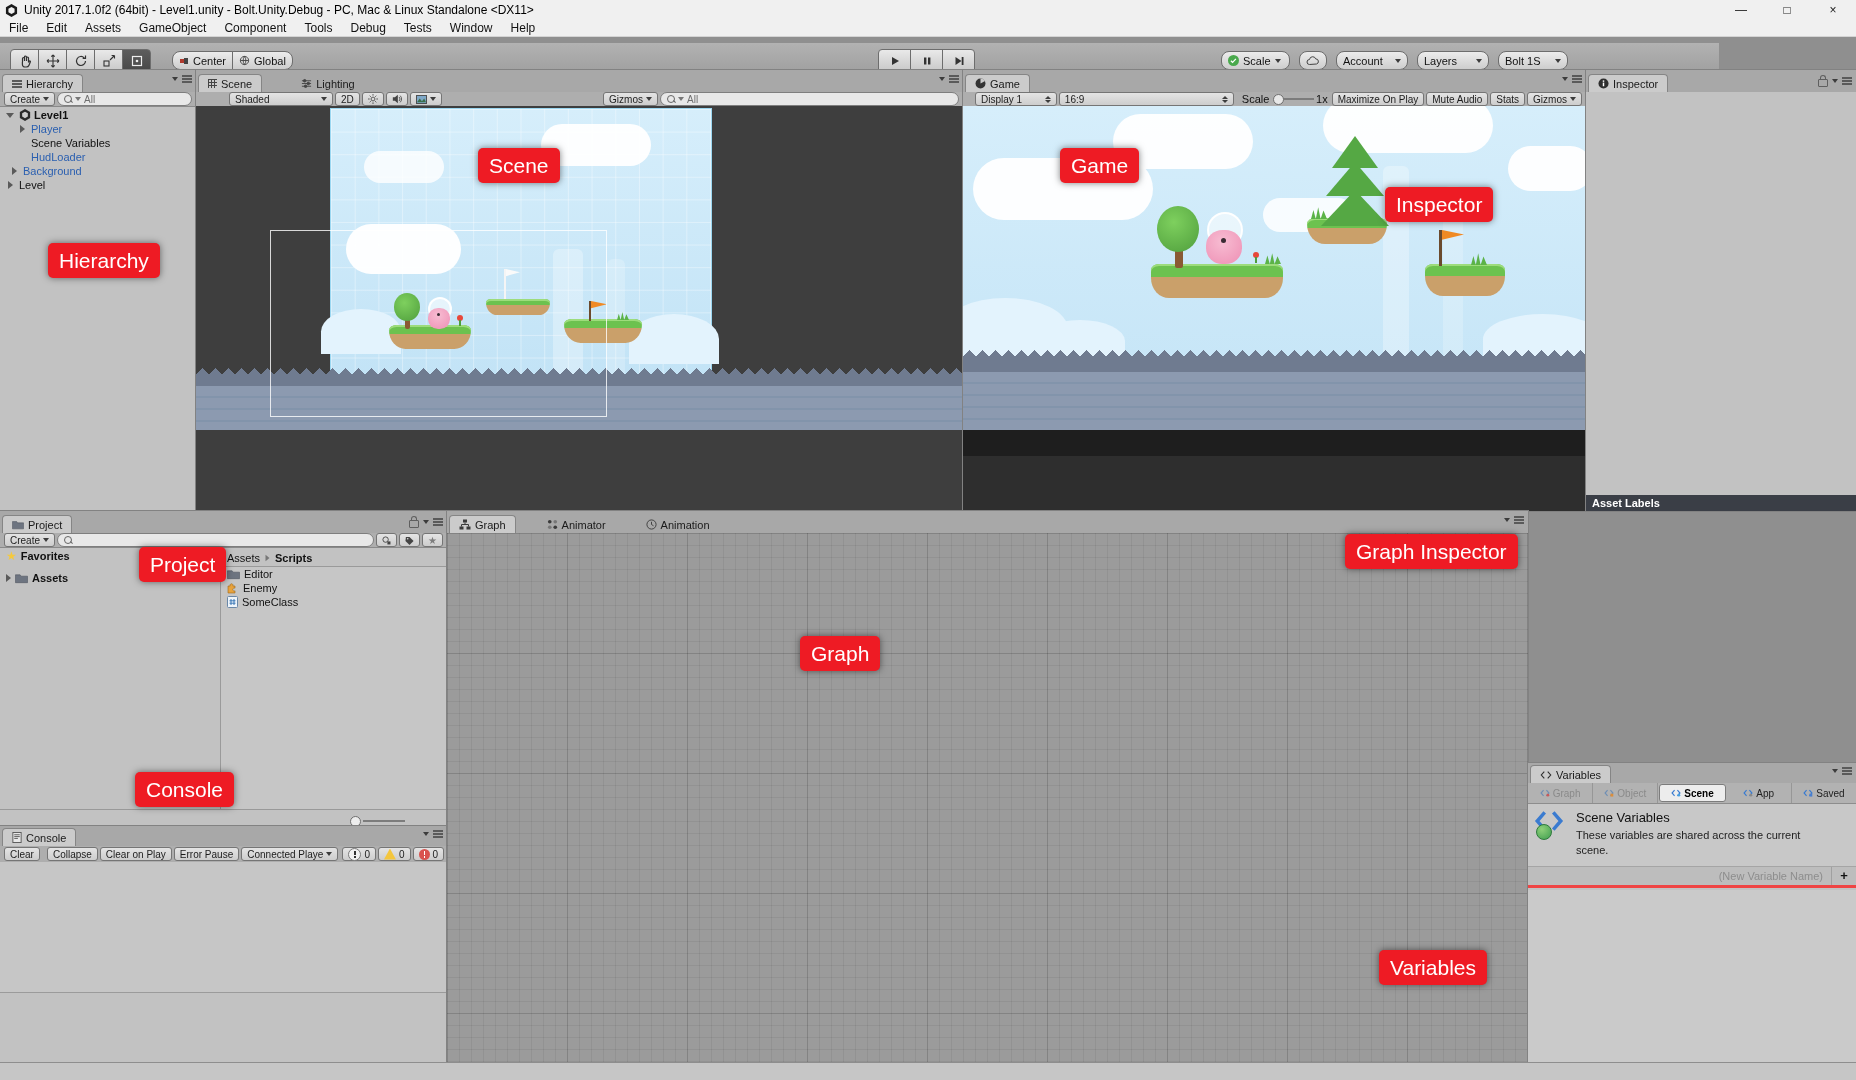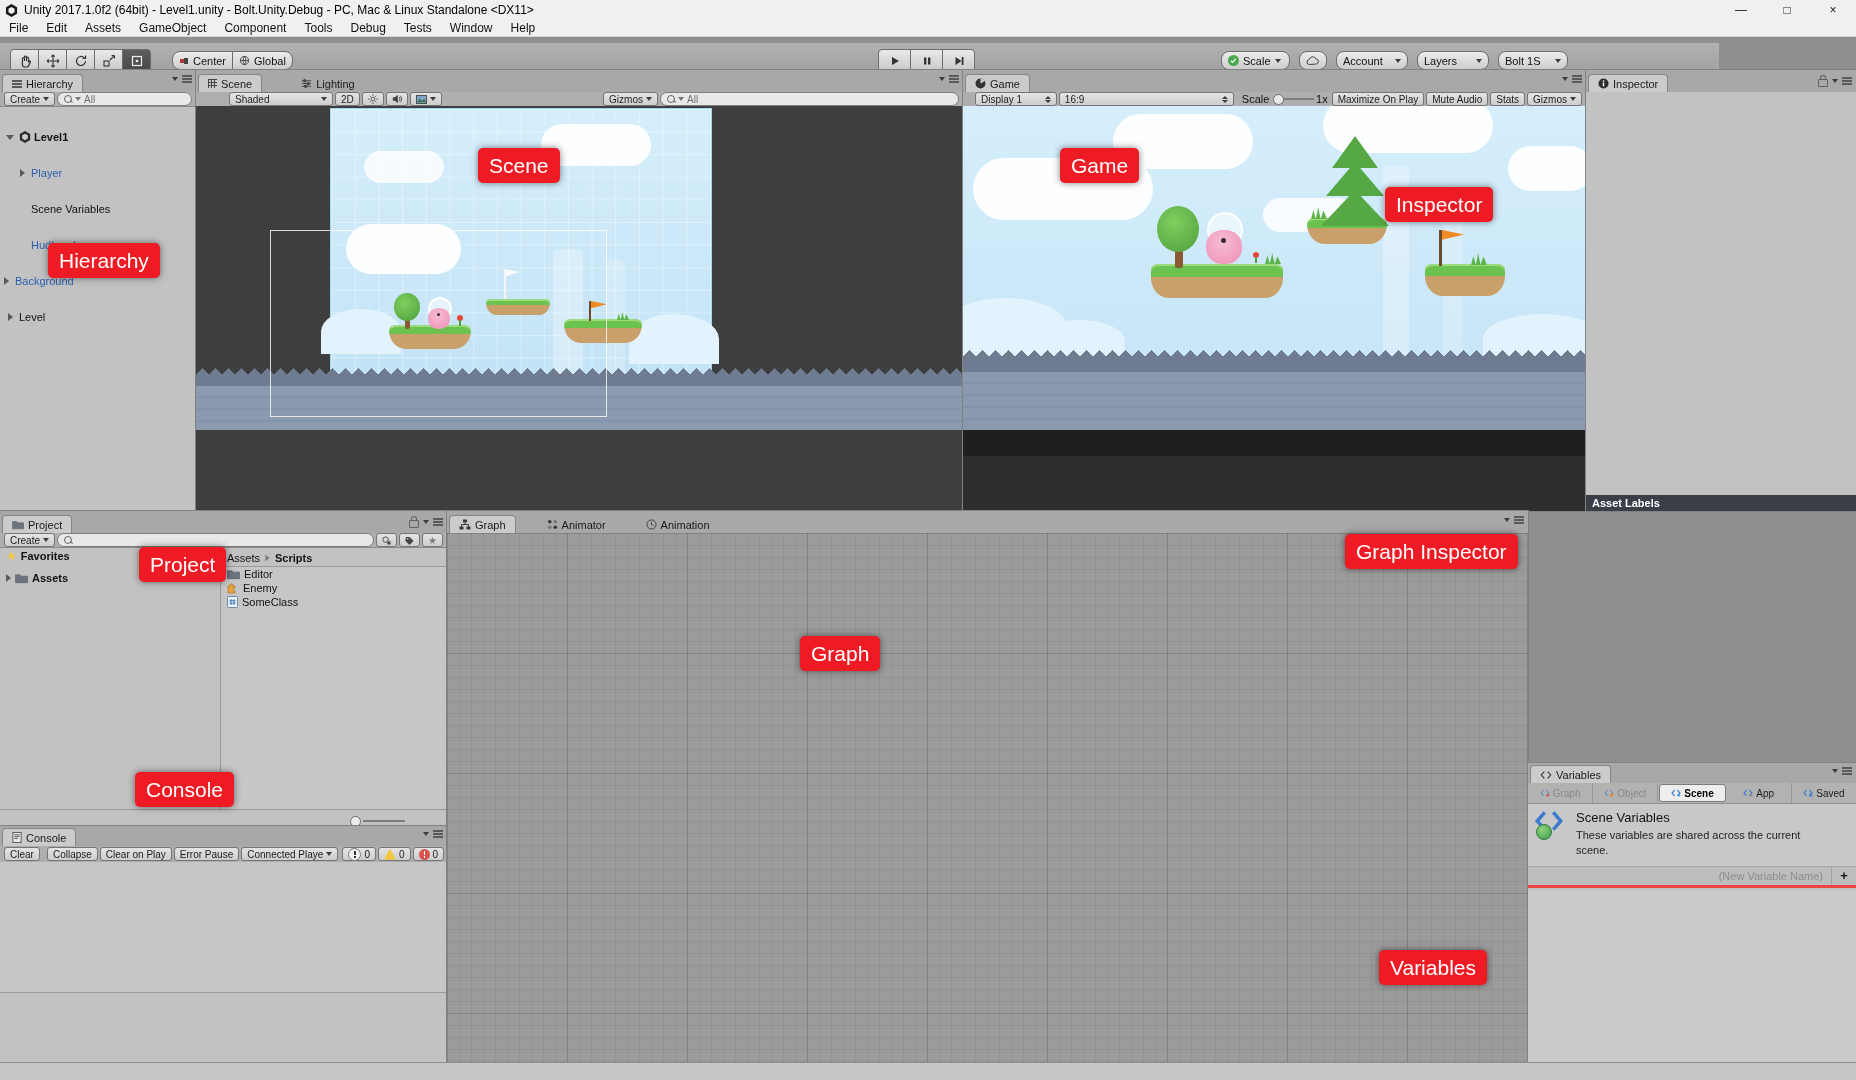--- a/index.html
+++ b/index.html
@@ -41,21 +41,21 @@
   .lock{width:8px;height:6px;border:1px solid #5f5f5f;border-radius:1px;position:relative;margin-top:4px;}
   .lock::before{content:"";position:absolute;top:-5px;left:1px;width:4px;height:4px;border:1px solid #5f5f5f;border-bottom:none;border-radius:3px 3px 0 0;}
   .ctrlbar{height:14px;background:#aeaeae;border-bottom:1px solid #8a8a8a;display:flex;align-items:center;gap:2px;padding:0 4px;position:relative;}
   .cbtn{height:12px;background:linear-gradient(#e4e4e4,#cdcdcd);border:1px solid #757575;border-radius:3px;display:inline-flex;
         align-items:center;gap:3px;padding:0 5px;font-size:10px;color:#1c1c1c;white-space:nowrap;}
   .search{height:12px;border-radius:7px;background:#e8e8e8;border:1px solid #7e7e7e;display:flex;align-items:center;gap:3px;
           padding:0 6px;color:#6e6e6e;font-size:10px;}
   .mag{width:6px;height:6px;border:1px solid #666;border-radius:50%;position:relative;flex:none;}
   .mag::before{content:"";position:absolute;left:5px;top:5px;width:3px;height:1px;background:#666;transform:rotate(45deg);}
   
-  .hrow{height:14px;display:flex;align-items:center;gap:3px;padding-left:4px;margin-top:22px;}
+  .hrow{height:14px;display:flex;align-items:center;gap:3px;padding-left:4px;}
   .hrow .ind{width:12px;flex:none;display:flex;justify-content:center;}
   .blue{color:#2a5fb0;}
   .bold{font-weight:bold;}
   
   .viewport{position:absolute;left:0;right:0;bottom:0;top:36px;background:#3e3e3e;overflow:hidden;}
   .skyrect{position:absolute;background:linear-gradient(#d6eefb,#c2e3f6);}
   .gridov{position:absolute;inset:0;background-image:linear-gradient(rgba(255,255,255,.35) 1px,rgba(0,0,0,0) 1px),
           linear-gradient(90deg,rgba(255,255,255,.35) 1px,rgba(0,0,0,0) 1px);background-size:23.7px 22.6px;}
   .cloud{position:absolute;background:#fff;border-radius:60px;opacity:.95;}
   .hillb{position:absolute;background:#e3f3fd;border-radius:50% 50% 0 0;}
@@ -272,21 +272,21 @@
         <span class="blue">Player</span>
       </div>
       <div class="hrow" style="padding-left:16px">
         <span class="ind"></span>
         <span>Scene Variables</span>
       </div>
       <div class="hrow" style="padding-left:16px">
         <span class="ind"></span>
         <span class="blue">HudLoader</span>
       </div>
-      <div class="hrow" style="padding-left:0">
+      <div class="hrow" style="padding-left:8px">
         <span class="ind">
             <span class="tri-r"></span>
           </span>
         <span class="blue">Background</span>
       </div>
       <div class="hrow" style="">
         <span class="ind">
             <span class="tri-r"></span>
           </span>
         <span>Level</span>

